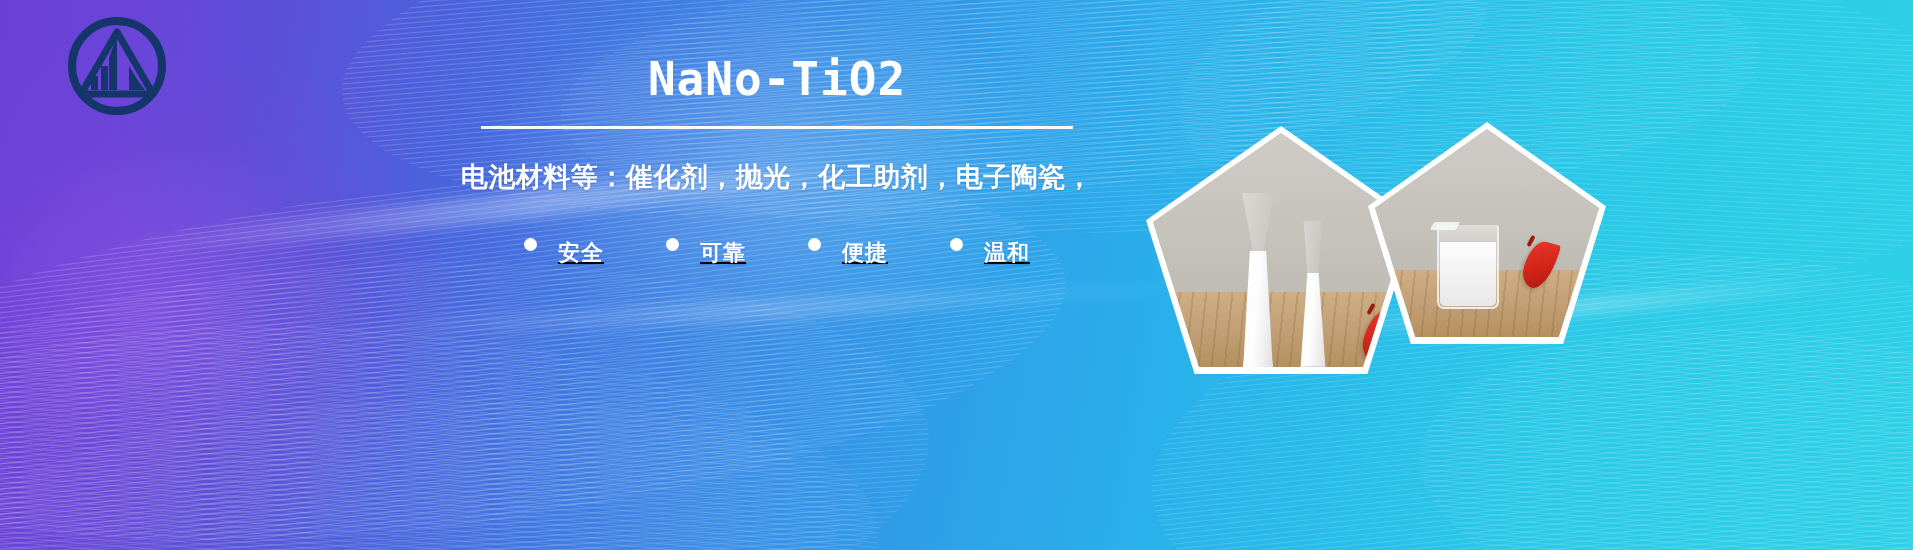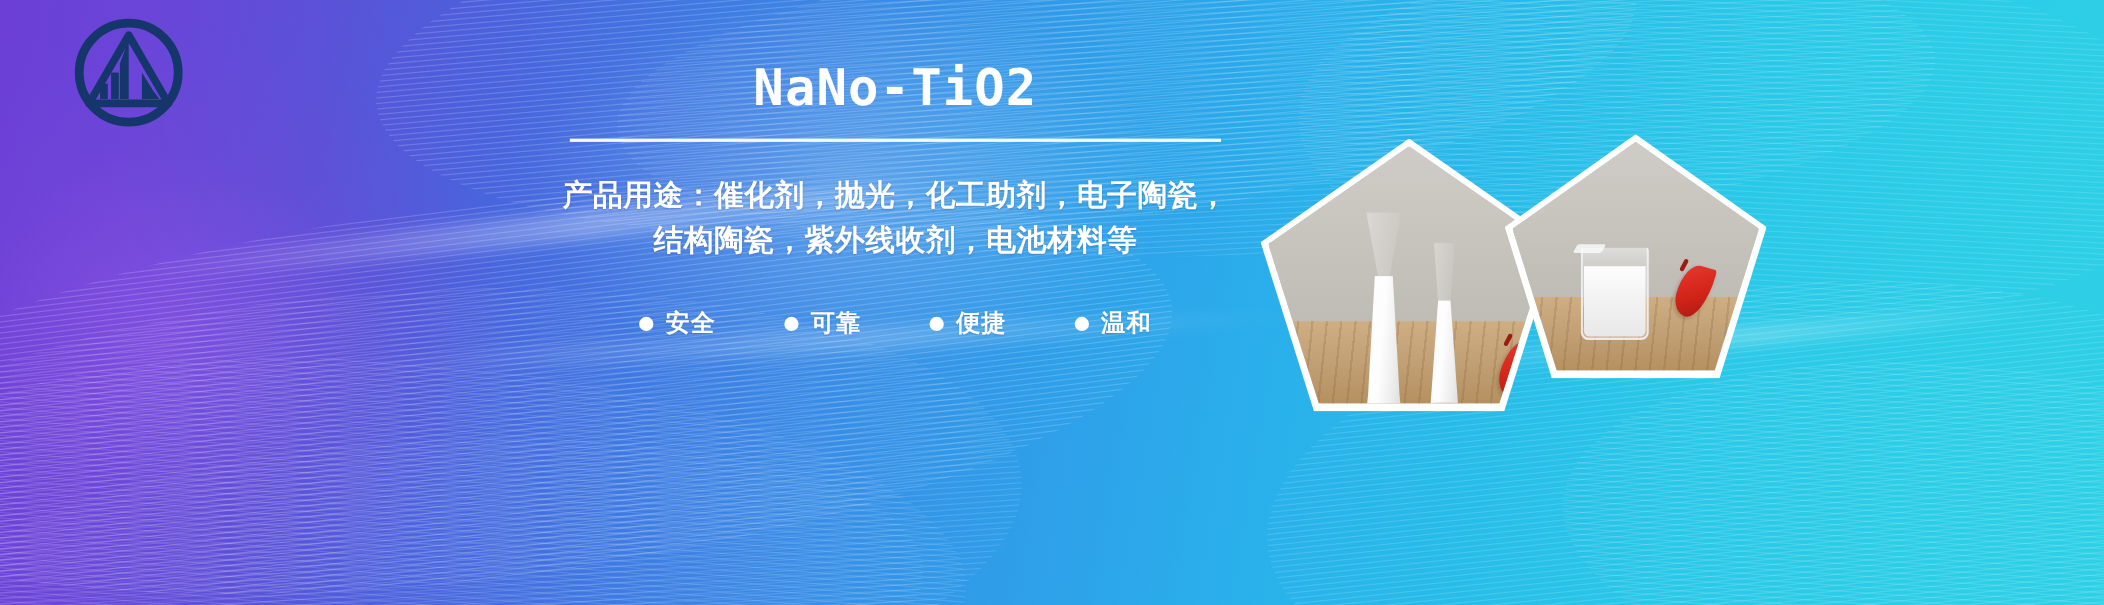--- a/index.html
+++ b/index.html
@@ -72,42 +72,42 @@
   
   .logo{position:absolute;left:32px;top:14px;width:170px;height:140px;text-align:center;}
   .logo-mark{width:104px;height:104px;margin:0 auto;display:block;}
   .logo-text{
     font-family:"Liberation Serif","DejaVu Serif",serif;
     font-weight:700;font-size:25px;letter-spacing:1.5px;
     color:#14366b;line-height:1;margin-top:-4px;
   }
 
   
-  .content{position:absolute;left:464px;top:56px;width:700px;text-align:center;}
+  .content{position:absolute;left:427px;top:56px;width:700px;text-align:center;}
   .title{
     font-family:"DejaVu Sans Mono","Liberation Mono",monospace;
     font-size:46px;font-weight:700;color:#ffffff;letter-spacing:1px;
     line-height:1;white-space:nowrap;
   }
   .divider{
     width:592px;height:3px;background:#ffffff;margin:24px auto 0 auto;opacity:.95;
   }
   .subtitle{
     margin-top:28px;
     font-size:27px;font-weight:700;color:#ffffff;line-height:1.52;
     letter-spacing:.5px;
     text-shadow:0 1px 2px rgba(20,40,110,.25);
   }
   .subtitle div{white-space:nowrap;}
 
   .features{
     margin-top:40px;display:flex;justify-content:center;align-items:center;
     gap:62px;
   }
-  .feature{display:flex;align-items:center;gap:11px;}
+  .feature{display:flex;gap:21px;text-decoration:underline;}
   .dot{
     width:13px;height:13px;border-radius:50%;background:#ffffff;display:block;flex:0 0 auto;
   }
   .feature-label{
     font-size:22px;font-weight:700;color:#ffffff;letter-spacing:1px;
     text-shadow:0 1px 2px rgba(20,40,110,.22);
   }
 
   
   .penta{
@@ -218,22 +218,21 @@
     </svg>
   </div>
 
   <div class="content">
 
     <div class="title">NaNo-TiO2</div>
 
     <div class="divider"></div>
 
     <div class="subtitle">
-      <div>产品用途：催化剂，抛光，化工助剂，电子陶瓷，</div>
-      <div>结构陶瓷，紫外线收剂，电池材料等</div>
+      <div>电池材料等：催化剂，抛光，化工助剂，电子陶瓷，</div>
     </div>
 
     <div class="features">
       <div class="feature">
         <span class="dot"></span>
         <span class="feature-label">安全</span>
       </div>
       <div class="feature">
         <span class="dot"></span>
         <span class="feature-label">可靠</span>

